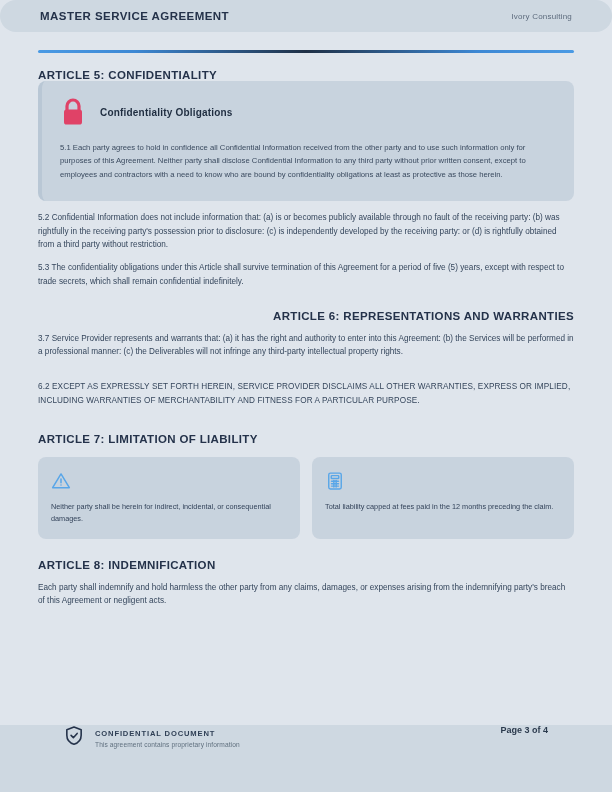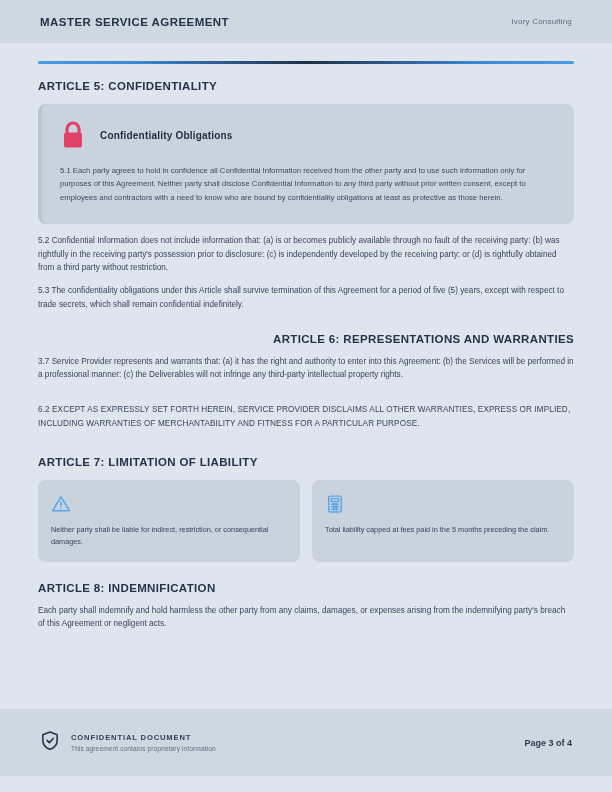--- a/index.html
+++ b/index.html
@@ -11,27 +11,28 @@
     height: 792px;
     background: #dfe5ec;
     font-family: "Liberation Sans", sans-serif;
     color: #2b3a4d;
     overflow: hidden;
     position: relative;
   }
 
   
   .doc-header {
-    height: 43px;
+    height: 32px;
     background: #ced8e1;
     display: flex;
     align-items: center;
     justify-content: space-between;
     padding: 0 40px;
     box-sizing: border-box;
+    border-radius: 17px;
   }
   .doc-header .title {
     font-size: 11.5px;
     font-weight: bold;
     letter-spacing: 0.45px;
     color: #24324a;
     text-transform: uppercase;
   }
   .doc-header .org {
     font-size: 8px;
@@ -69,21 +70,20 @@
     margin: 10px 0 0 0;
     text-align: left;
   }
   p.para.caps {
     text-transform: uppercase;
     letter-spacing: 0.1px;
   }
 
   
   .callout {
-    margin-top: 12px;
     background: #c8d3de;
     border-left: 4px solid #b9c7d5;
     border-radius: 8px;
     padding: 16px 18px 20px 18px;
     box-sizing: border-box;
   }
   .callout-head {
     display: flex;
     align-items: center;
     gap: 14px;
@@ -133,27 +133,27 @@
     line-height: 1.62;
     color: #33435a;
     margin-top: 8px;
   }
 
   
   .doc-footer {
     position: absolute;
     left: 0;
     right: 0;
-    bottom: 16px;
+    bottom: 0;
     height: 67px;
     background: #ced8e1;
     display: flex;
-    align-items: center;
+    align-items: flex-start;
     justify-content: space-between;
-    padding: 0 40px;
+    padding: 0 64px;
     box-sizing: border-box;
   }
   .footer-left {
     display: flex;
     align-items: center;
     gap: 11px;
   }
   .footer-label {
     font-size: 7.6px;
     font-weight: bold;
@@ -212,36 +212,36 @@
   <div class="card-row">
 
     <div class="card">
       <div class="card-icon">
         <svg width="20" height="20" viewBox="0 0 24 24" fill="none" stroke="#59a6e8" stroke-width="1.8" stroke-linecap="round" stroke-linejoin="round" aria-hidden="true">
           <path d="M12 3.5 L22 20 H2 Z"></path>
           <line x1="12" y1="9.5" x2="12" y2="14"></line>
           <circle cx="12" cy="16.8" r="0.9" fill="#59a6e8" stroke="none"></circle>
         </svg>
       </div>
-      <div class="card-text">Neither party shall be liable for indirect, restriction, or consequential damages.</div>
+      <div class="card-text">Neither party shall be herein for indirect, incidental, or consequential damages.</div>
     </div>
 
     <div class="card">
       <div class="card-icon">
         <svg width="20" height="20" viewBox="0 0 24 24" fill="none" stroke="#59a6e8" stroke-width="1.7" stroke-linecap="round" stroke-linejoin="round" aria-hidden="true">
           <rect x="4.5" y="2.5" width="15" height="19" rx="2"></rect>
           <rect x="7.5" y="5.5" width="9" height="3.5" rx="0.7"></rect>
           <line x1="7.8" y1="12.3" x2="16.2" y2="12.3"></line>
           <line x1="7.8" y1="15.2" x2="16.2" y2="15.2"></line>
           <line x1="7.8" y1="18.1" x2="16.2" y2="18.1"></line>
           <line x1="10.6" y1="11.2" x2="10.6" y2="19.2"></line>
           <line x1="13.4" y1="11.2" x2="13.4" y2="19.2"></line>
         </svg>
       </div>
-      <div class="card-text">Total liability capped at fees paid in the 5 months preceding the claim.</div>
+      <div class="card-text">Total liability capped at fees paid in the 12 months preceding the claim.</div>
     </div>
 
 
   </div>
 
   <h2 class="article-heading" style="margin-top:20px;">ARTICLE 8: INDEMNIFICATION</h2>
   <p class="para">Each party shall indemnify and hold harmless the other party from any claims, damages, or expenses arising from the indemnifying party's breach of this Agreement or negligent acts.</p>
 
 </div>
 

